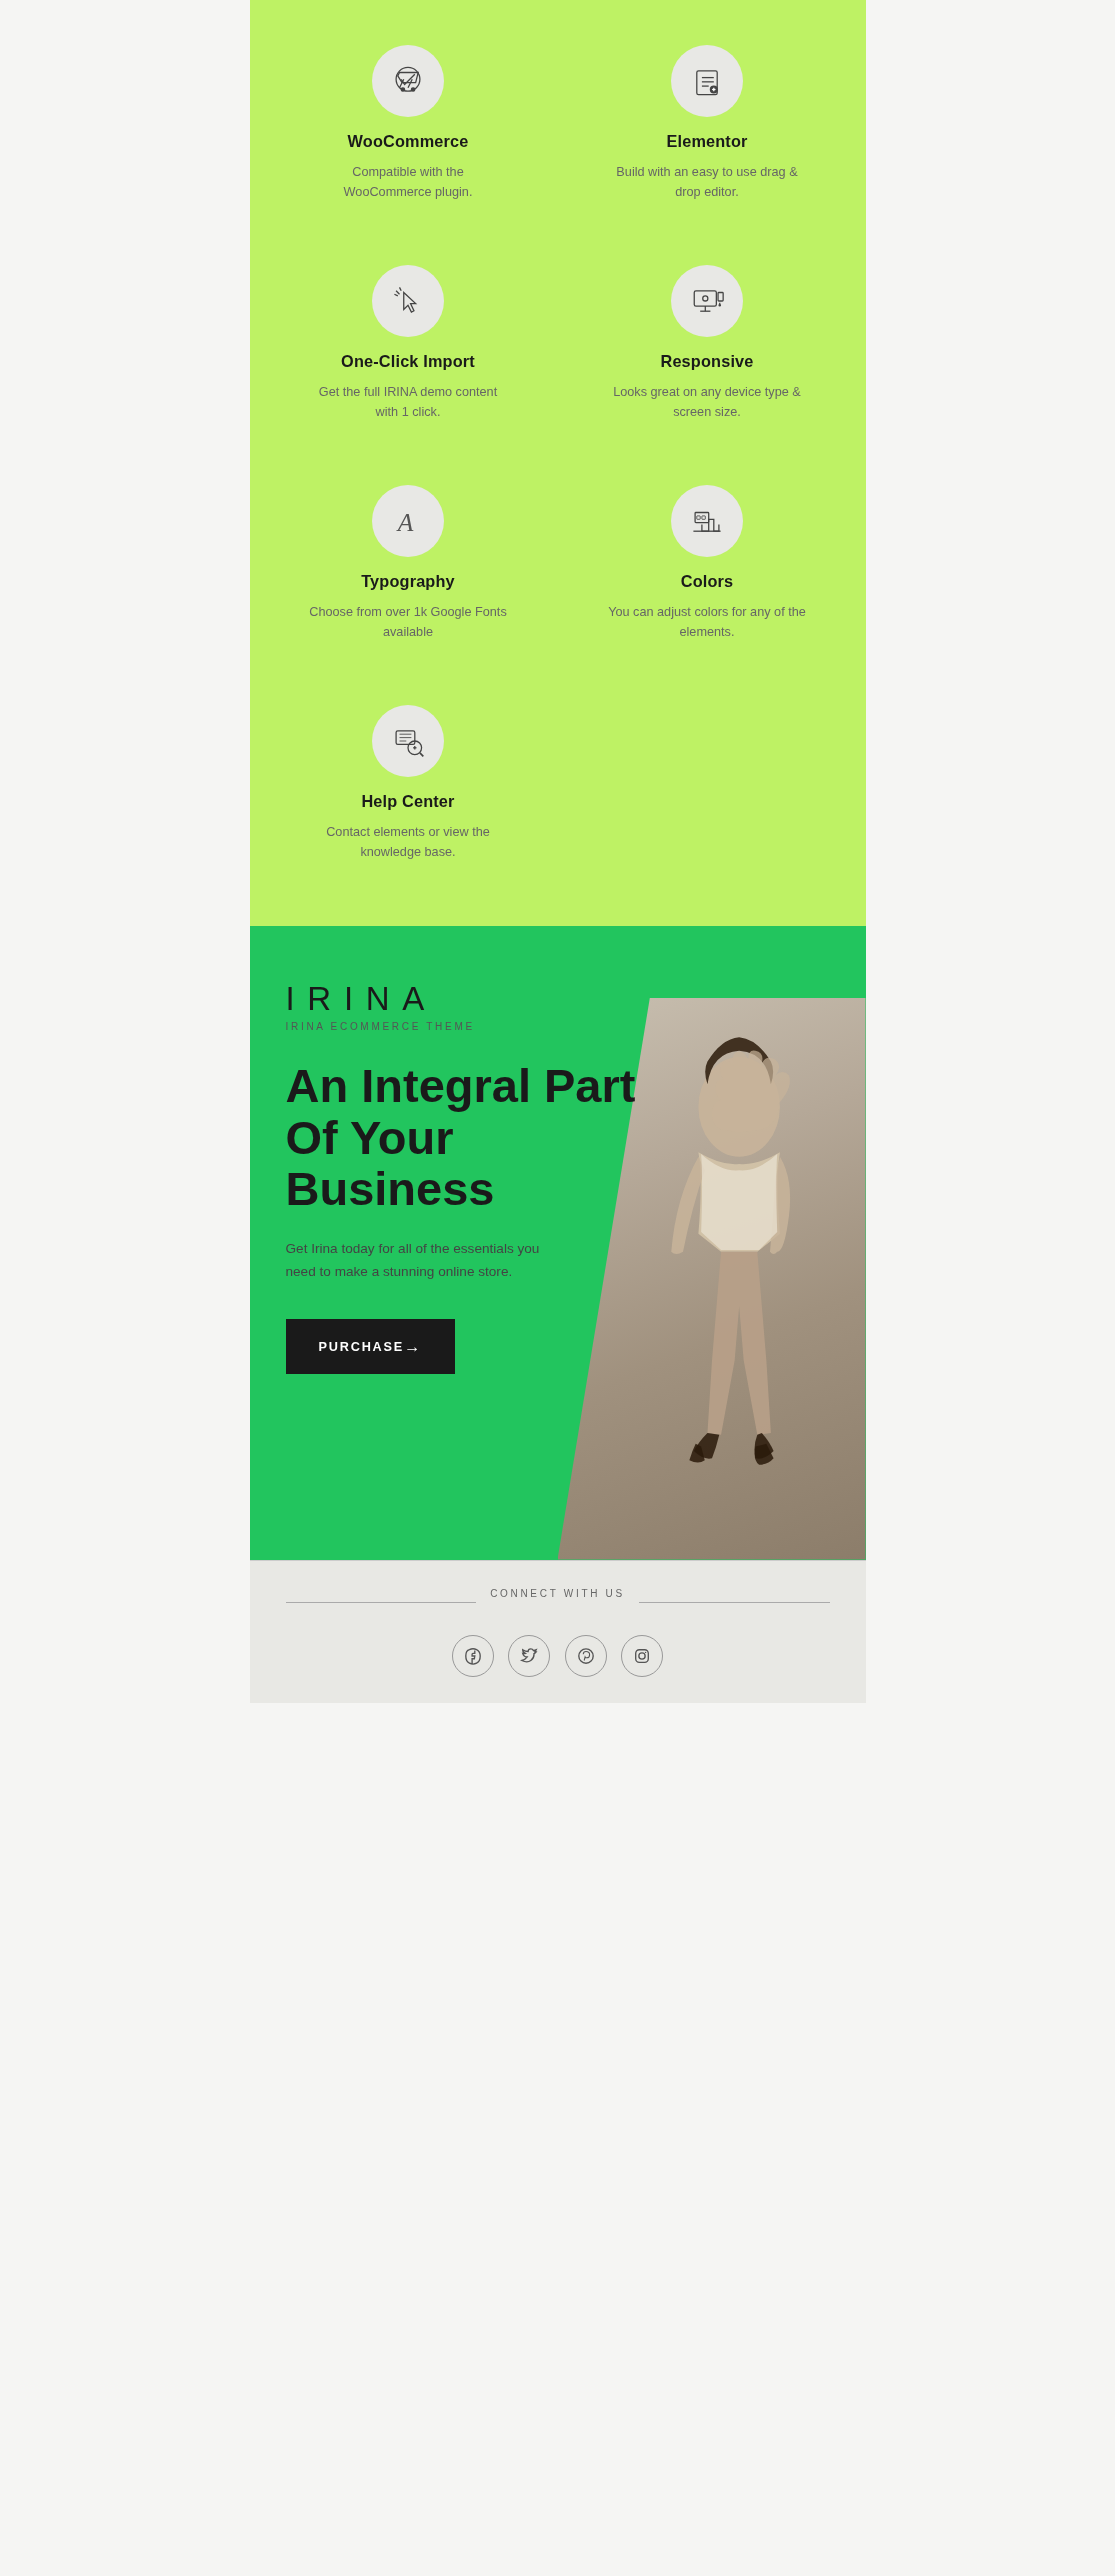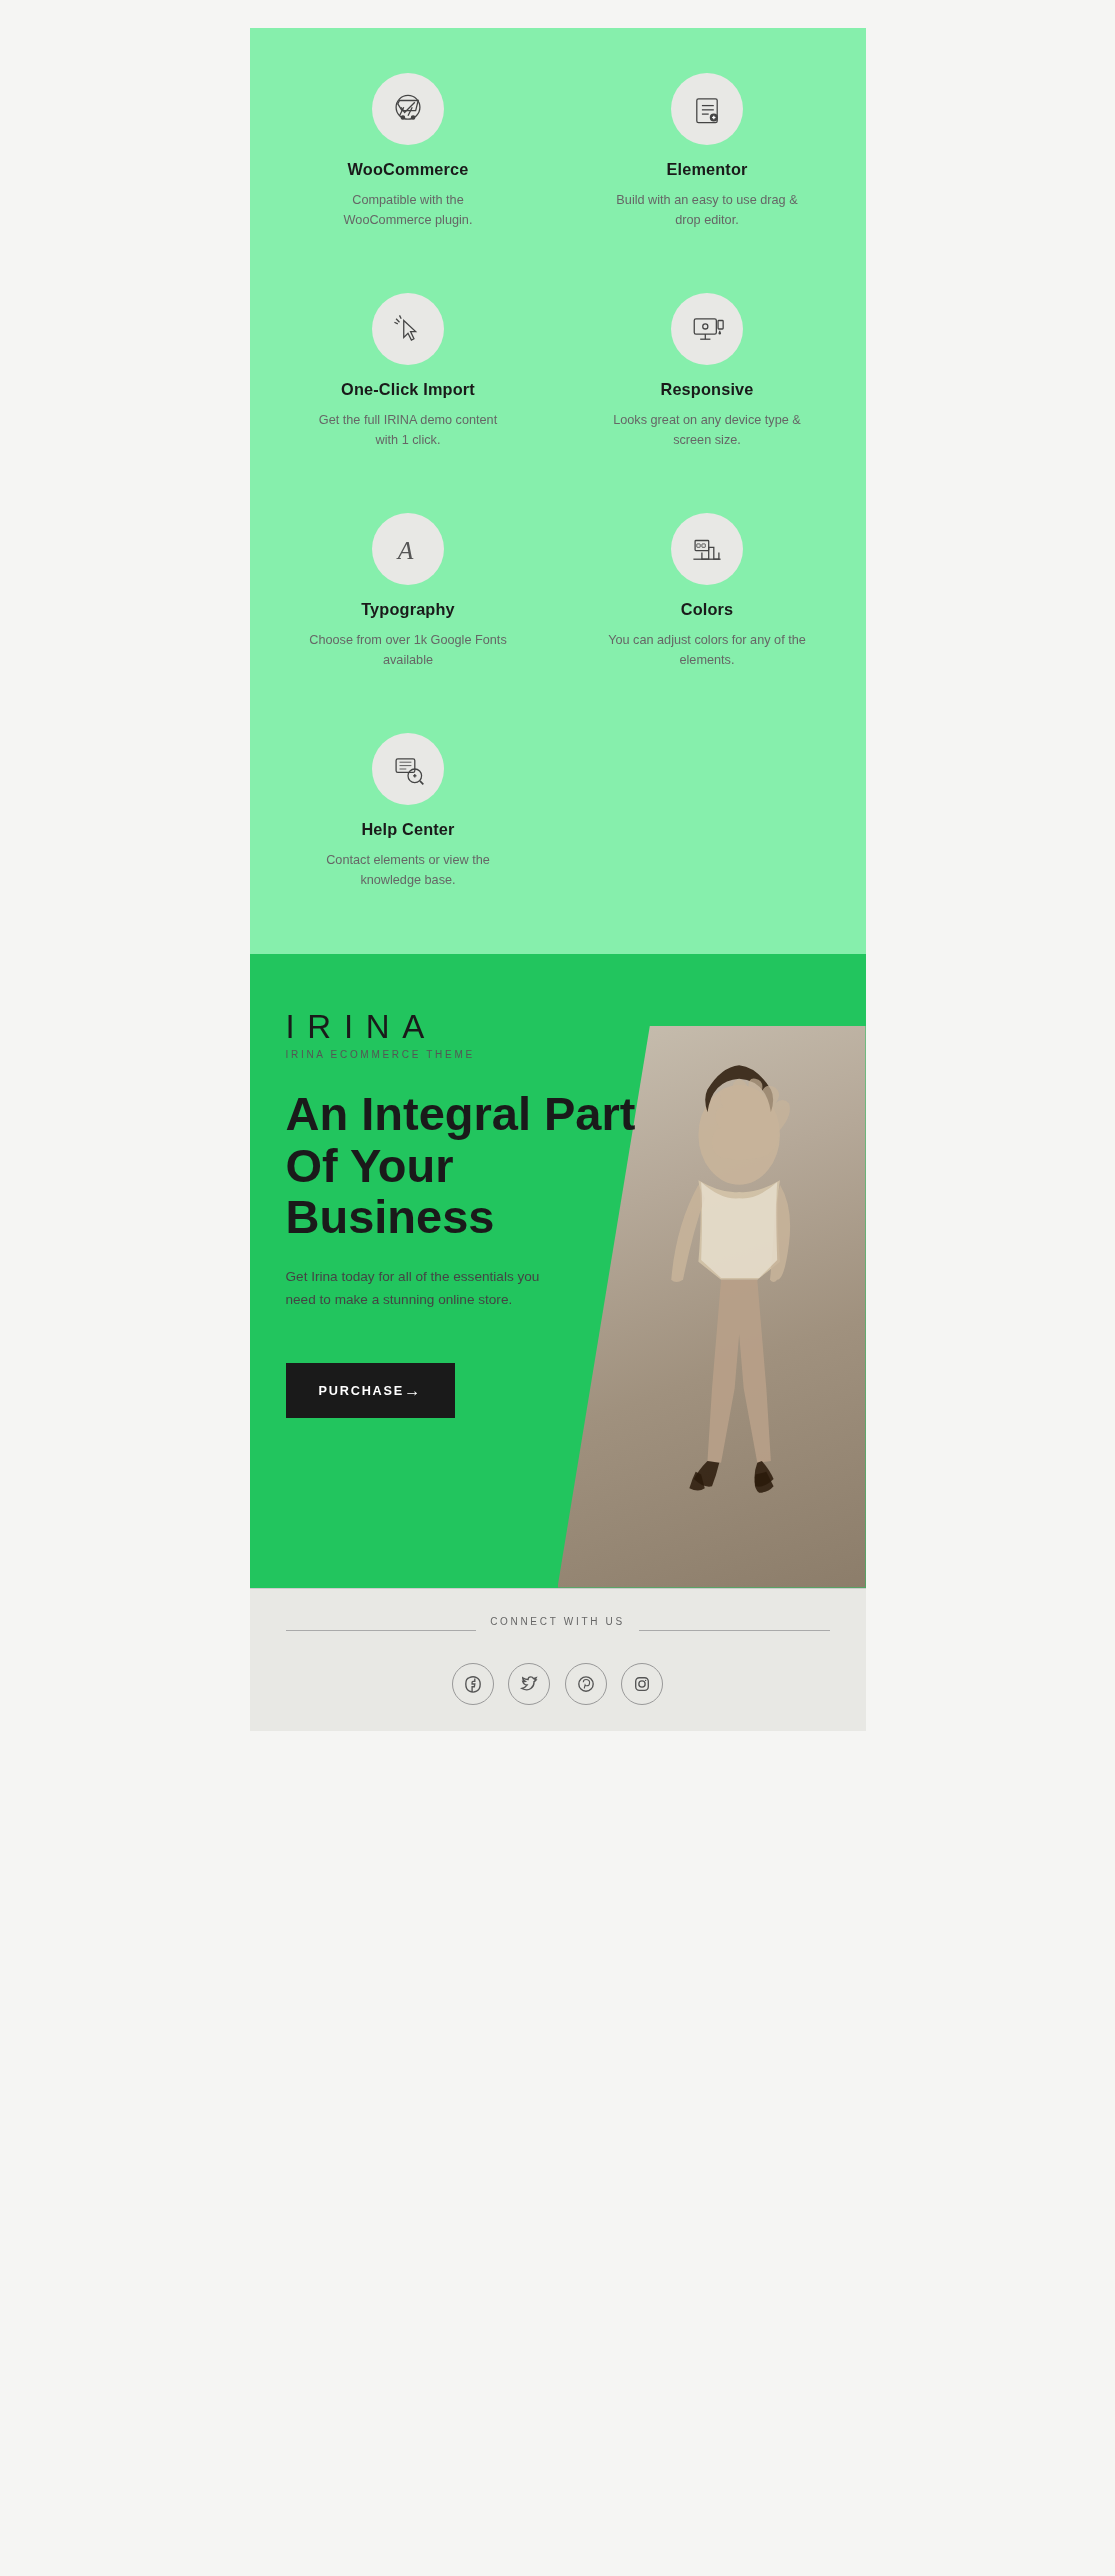--- a/index.html
+++ b/index.html
@@ -5,23 +5,22 @@
     * { box-sizing: border-box; margin: 0; padding: 0; }
     body {
       font-family: Georgia, 'Times New Roman', serif;
       background: #f5f5f3;
       width: 616px;
       margin: 0 auto;
     }
 
     
     .features-section {
-      background: #86efac;
+      background: #bef264;
       padding: 36px 18px 54px;
-      margin-top: 28px;
     }
 
     .features-grid {
       display: grid;
       grid-template-columns: 1fr 1fr;
       gap: 45px 18px;
     }
 
     .feature-item {
       display: flex;
@@ -100,21 +99,21 @@
       color: #1a1a1a;
       line-height: 1.1;
       margin-bottom: 22px;
     }
 
     .hero-text {
       font-family: Arial, sans-serif;
       font-size: 13.6px;
       color: #444;
       line-height: 1.7;
-      margin-bottom: 52px;
+      margin-bottom: 36px;
       max-width: 272px;
     }
 
     .purchase-btn {
       display: inline-flex;
       align-items: center;
       background: #1a1a1a;
       color: #fff;
       font-family: Arial, sans-serif;
       font-size: 12.7px;

